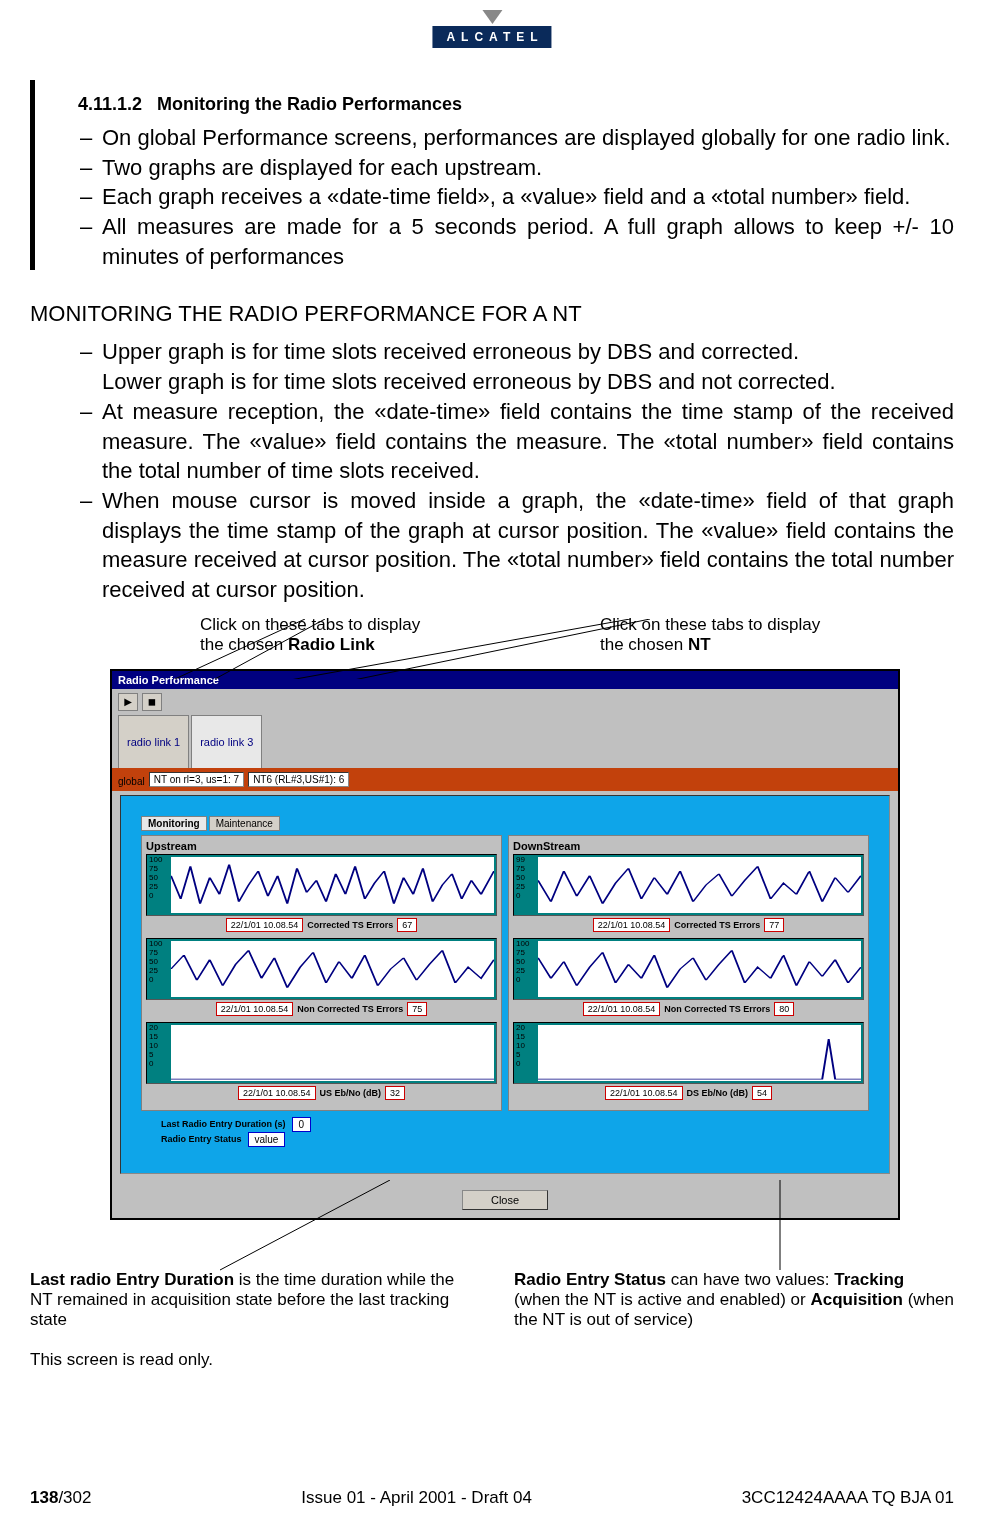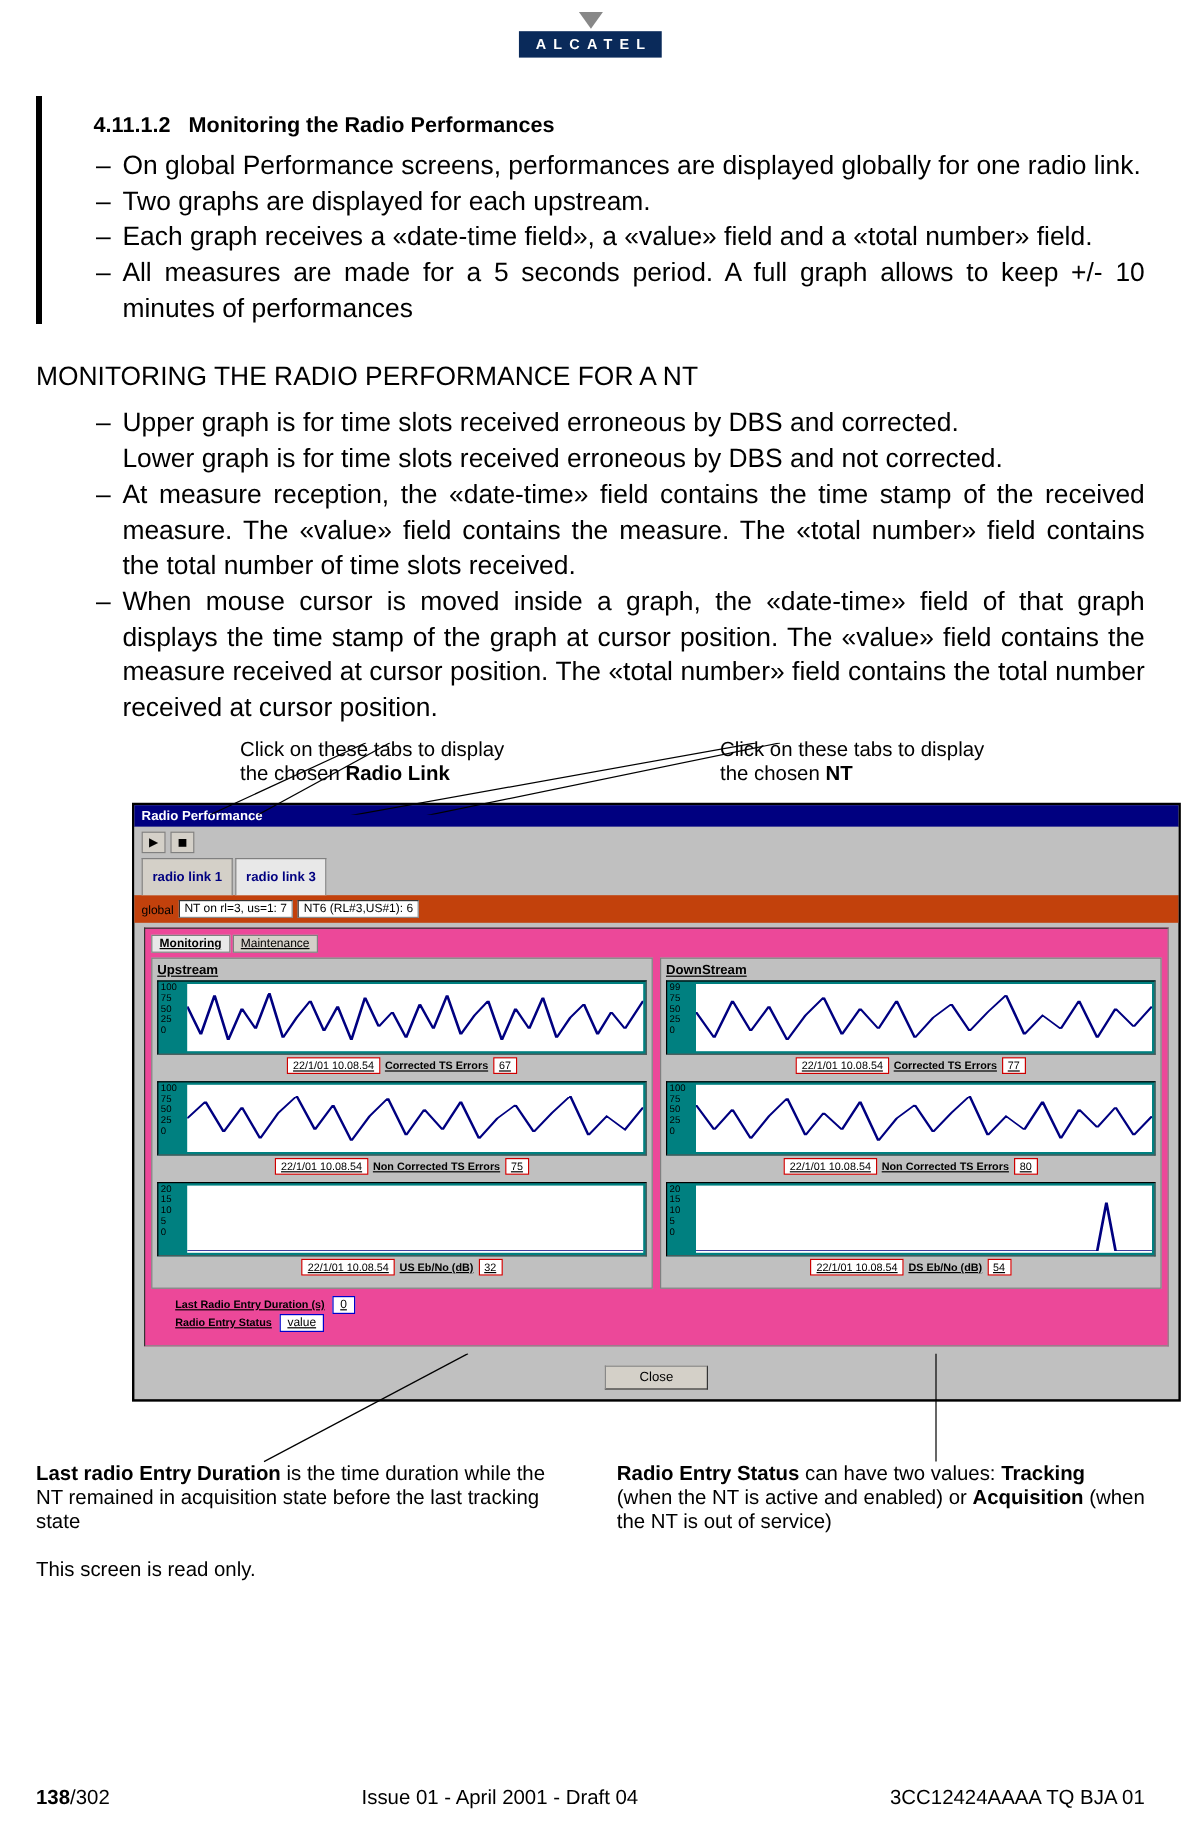--- a/index.html
+++ b/index.html
@@ -67,21 +67,21 @@
   .screenshot-wrap {
     position: relative;
     margin: 4px 0 0 80px;
     width: 790px;
   }
   svg.lines { position:absolute; left:0; top:-50px; width:790px; height:60px; pointer-events:none;}
   svg.lines2 { position:absolute; left:-70px; bottom:-60px; width:900px; height:100px; pointer-events:none;}
   .win {
     border: 2px solid #000;
     background: #c0c0c0;
-    width: 874px;
+    width: 790px;
   }
   .titlebar {
     background: #000080;
     color: #fff;
     font-size: 11px;
     font-weight: bold;
     padding: 3px 6px;
   }
   .toolbar {
     background: #c0c0c0;
@@ -100,39 +100,38 @@
     display: flex;
     gap: 2px;
     padding: 0 6px;
     background: #c0c0c0;
     font-size: 11px;
   }
   .tab {
     background: #d4d0c8;
     border: 1px solid #808080;
     border-bottom: none;
-    padding: 9px 8px;
+    padding: 20px 8px;
     color: #000080;
-    font-weight: bold;
+    font-weight: normal;
     cursor: pointer;
   }
   .tab.active { background: #e8e8e8; }
   .subbar {
     background: #c2410c;
     padding: 4px 6px;
     font-size: 10px;
     display:flex; gap:4px; align-items:flex-end;
   }
   .subbar .field { background:#fff; border:1px inset #888; padding:1px 4px; font-size:10px;}
   .inner-panel {
-    background: #ec4899;
+    background: #0ea5e9;
     margin: 4px 8px 8px;
     border: 1px inset #888;
-    padding: 5px;
-    text-decoration: underline;
+    padding: 20px;
   }
   .innertabs { display:flex; gap:2px; font-size:10px; margin-bottom:4px;}
   .innertab { background:#d4d0c8; border:1px solid #808080; padding:1px 6px;}
   .innertab.active{ background:#e8e8e8; font-weight:bold;}
   .streams { display:flex; gap:6px; }
   .stream {
     flex:1;
     border: 1px solid #808080;
     background: #c0c0c0;
     padding: 2px 4px 4px;

